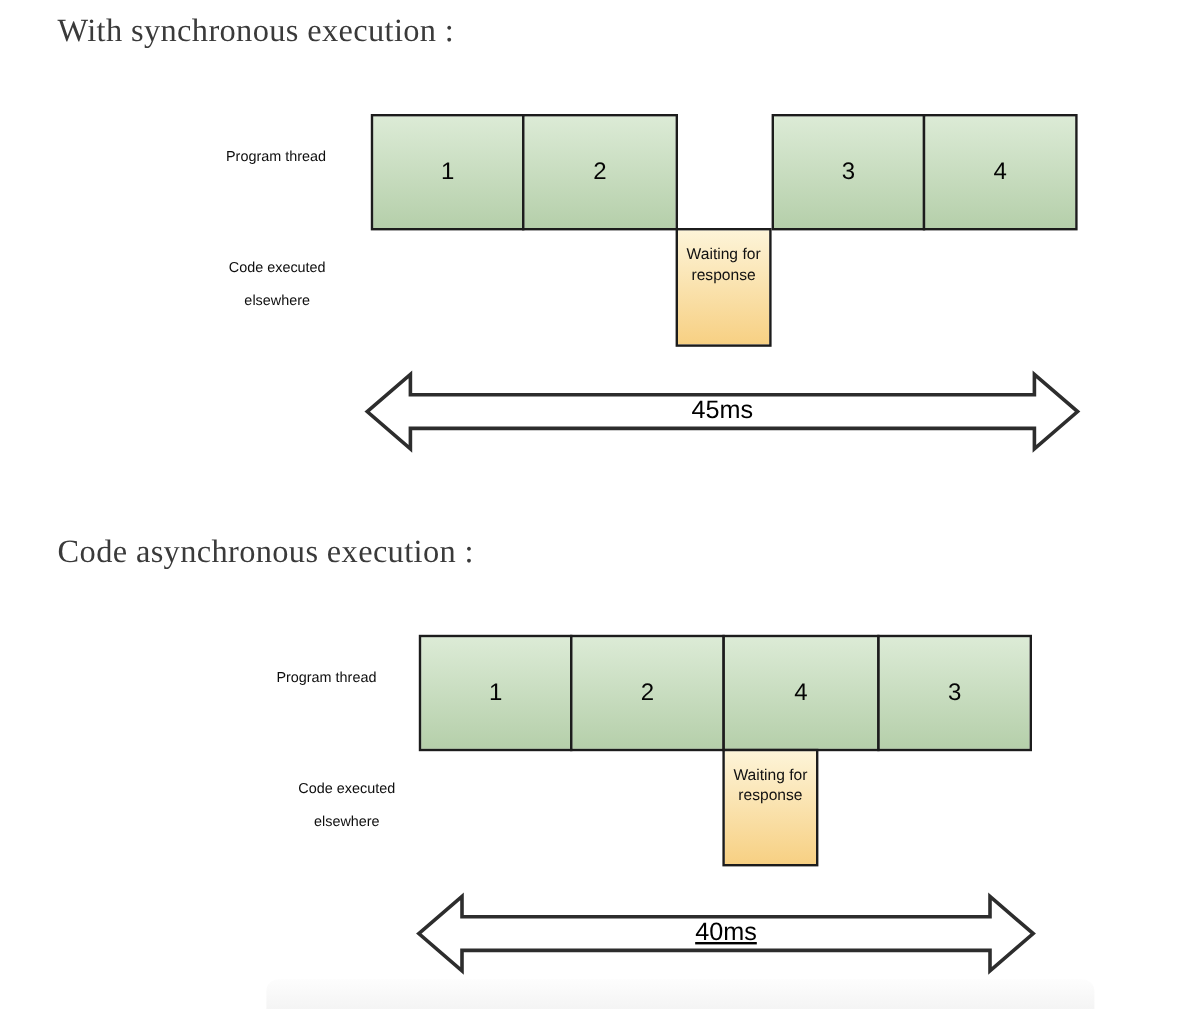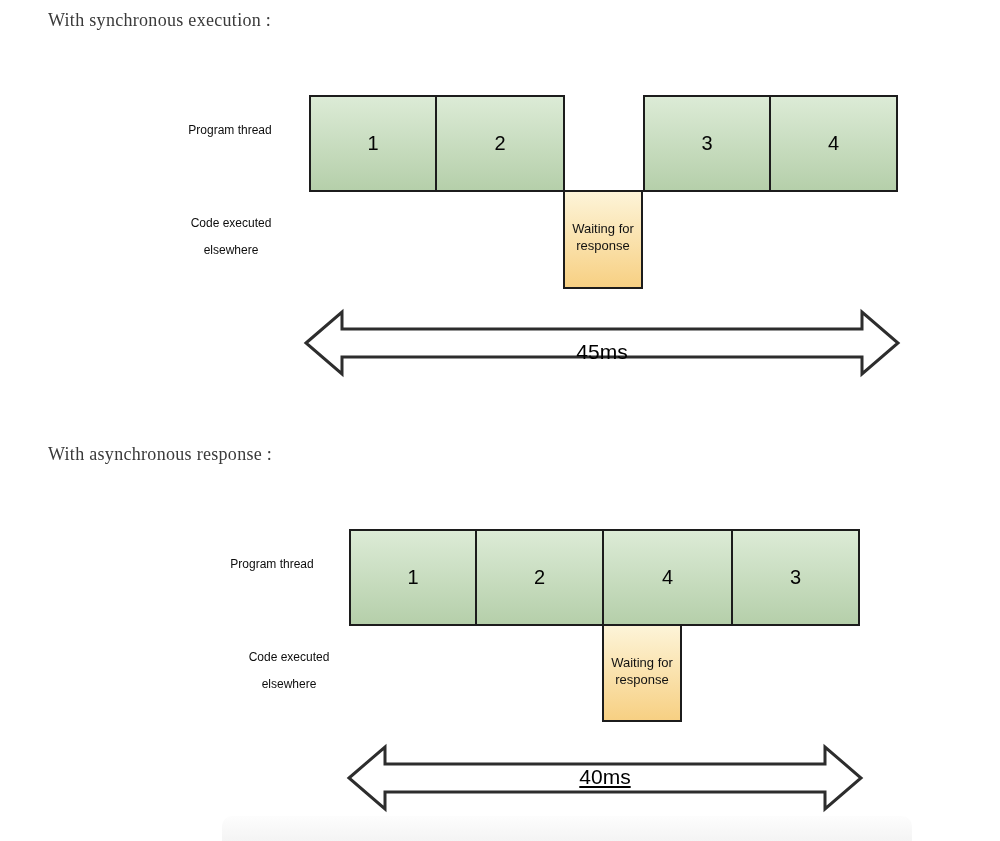--- a/index.html
+++ b/index.html
@@ -7,21 +7,21 @@
     width: 1000px; height: 841px;
     background: #ffffff;
     position: relative;
     overflow: hidden;
     font-family: "Liberation Sans", sans-serif;
   }
   .abs { position: absolute; }
 
   .heading {
     font-family: "Liberation Serif", "DejaVu Serif", serif;
-    font-size: 18px;
+    font-size: 27px;
     color: var(--heading, #3a3a3a);
     letter-spacing: 0.3px;
     white-space: nowrap;
   }
 
   .diagram-label {
     font-size: 12px;
     line-height: 27px;
     color: #0d0d0d;
     text-align: center;
@@ -40,21 +40,21 @@
   }
 
   .waitbox {
     box-sizing: border-box;
     border: 2px solid var(--border, #1c1c1c);
     background: linear-gradient(180deg, var(--waiting-top, #fdf4d8) 0%, var(--waiting-bottom, #f7d083) 100%);
     font-size: 13px;
     line-height: 17px;
     text-align: center;
     color: #111;
-    padding-top: 28px;
+    padding-top: 11px;
   }
 
   .arrow-svg polygon {
     fill: #ffffff;
     stroke: var(--arrow-stroke, #2d2d2d);
     stroke-width: 3;
     stroke-linejoin: miter;
   }
 
   .duration {
@@ -66,21 +66,21 @@
   
   .sync-heading   { left: 48px;  top: 10px; }
   .sync-thread    { left: 180px; top: 117px; width: 100px; }
   .sync-elsewhere { left: 172px; top: 210px; width: 118px; }
   .sync-b0 { left: 309px; top: 95px; width: 128px; }
   .sync-b1 { left: 435px; top: 95px; width: 130px; }
   .sync-b2 { left: 643px; top: 95px; width: 128px; }
   .sync-b3 { left: 769px; top: 95px; width: 129px; }
   .sync-wait  { left: 563px; top: 190px; width: 80px; height: 99px; }
   .sync-arrow { left: 303px; top: 308px; }
-  .sync-duration { left: 303px; top: 340px; width: 598px; }
+  .sync-duration { left: 303px; top: 330px; width: 598px; }
 
   
   .async-heading   { left: 48px;  top: 444px; }
   .async-thread    { left: 222px; top: 551px; width: 100px; }
   .async-elsewhere { left: 230px; top: 644px; width: 118px; }
   .async-b0 { left: 349px; top: 529px; width: 128px; }
   .async-b1 { left: 475px; top: 529px; width: 129px; }
   .async-b2 { left: 602px; top: 529px; width: 131px; }
   .async-b3 { left: 731px; top: 529px; width: 129px; }
   .async-wait  { left: 602px; top: 624px; width: 80px; height: 98px; }
@@ -118,21 +118,21 @@
 
   <div class="abs waitbox sync-wait">Waiting for response</div>
 
   <svg class="abs arrow-svg sync-arrow" width="598" height="70" viewBox="0 0 598 70">
     <polygon points="3,35 39,4 39,21 559,21 559,4 595,35 559,66 559,49 39,49 39,66"></polygon>
   </svg>
   <div class="abs duration sync-duration">45ms</div>
 </div>
 
 <div>
-  <div class="abs heading async-heading">With asynchronous response :</div>
+  <div class="abs heading async-heading">Code asynchronous execution :</div>
 
   <div class="abs diagram-label async-thread">Program thread</div>
 
   <div class="abs blk async-b0">
     <span>1</span>
   </div>
   <div class="abs blk async-b1">
     <span>2</span>
   </div>
   <div class="abs blk async-b2">

